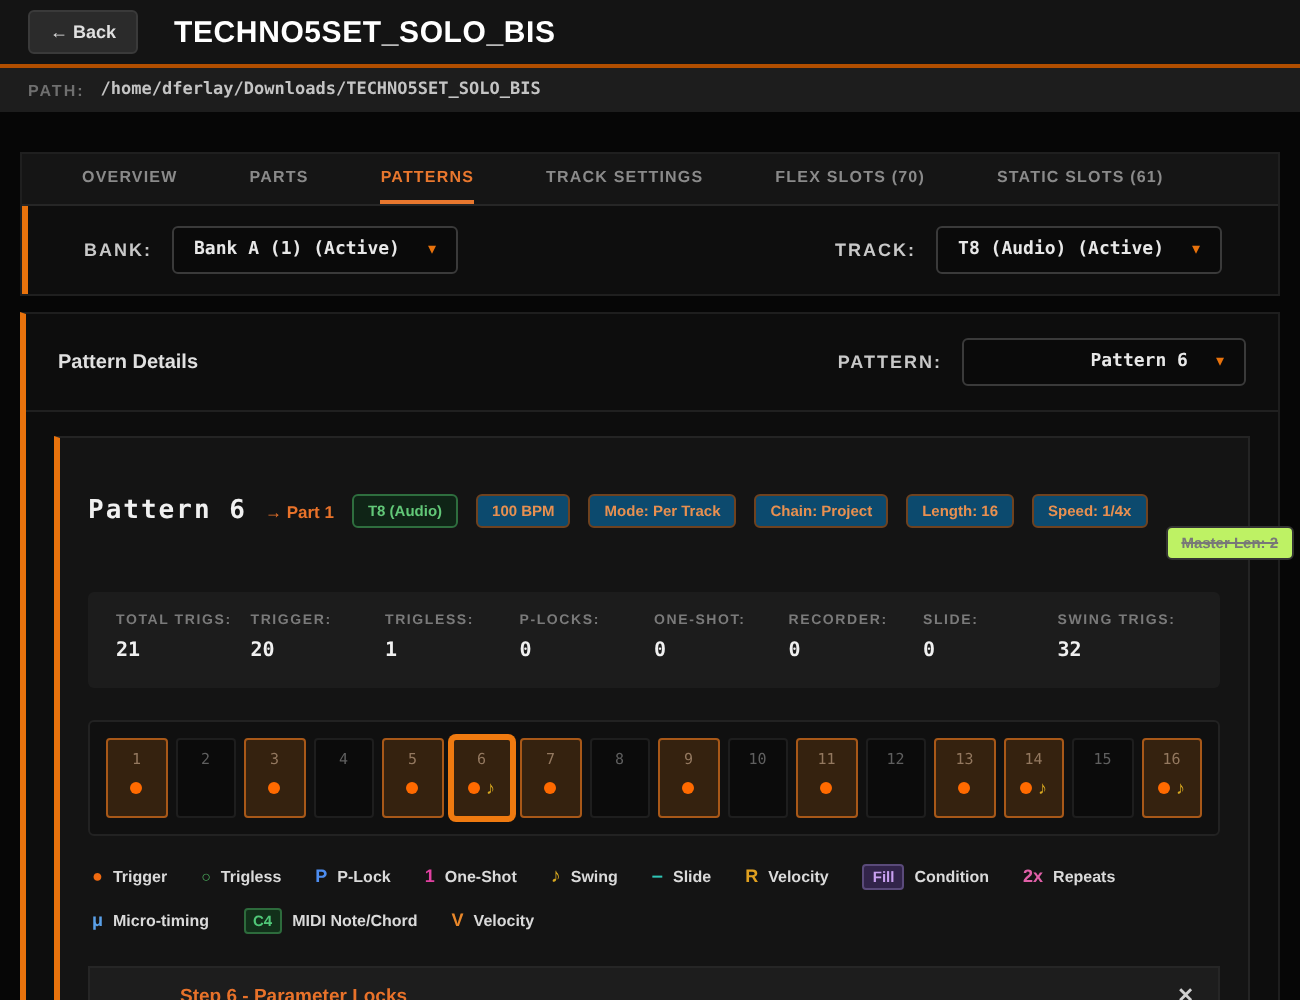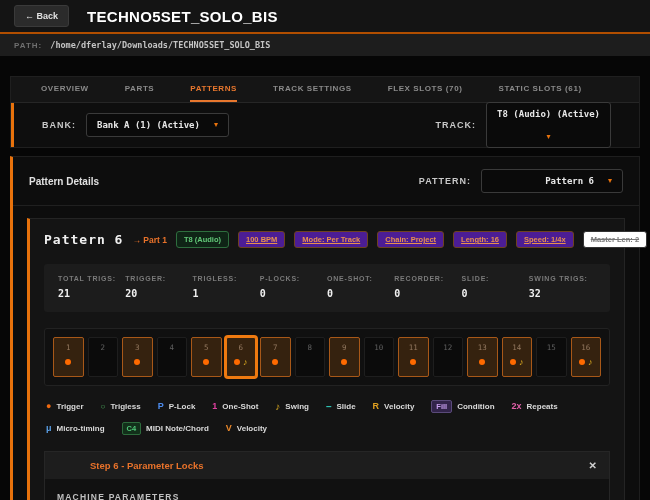--- a/index.html
+++ b/index.html
@@ -30,40 +30,40 @@
   .tab.active { color:#e8772e; border-bottom-color:#e8772e; }
 
   .bank-row { border-left:3px solid #e8720c; background:#0e0e0e; height:44px;
               display:flex; align-items:center; justify-content:space-between; padding:0 28px; }
   .selector { display:flex; align-items:center; gap:10px; }
   .selector-label { font-size:9px; font-weight:bold; color:#c8c8c8; letter-spacing:1px; }
   .dropdown { background:#0a0a0a; border:1px solid #3a3a3a; border-radius:3px; padding:6px 10px;
               display:flex; align-items:center; justify-content:flex-end; gap:14px; cursor:pointer; }
   .dropdown-value { font-family:"DejaVu Sans Mono", monospace; font-size:9px; font-weight:bold; color:#e8e8e8; white-space:nowrap; }
   .caret { color:#e8720c; font-size:8px; line-height:1; }
-  .dd-bank { min-width:112px; } .dd-track { min-width:122px;flex-direction:column; } .dd-pattern { min-width:142px; }
+  .dd-bank { min-width:112px; } .dd-track { min-width:122px; } .dd-pattern { min-width:142px; }
 
   
   .details-panel { margin-top:8px; border:1px solid #1e1e1e; border-left:3px solid #e8720c;
                    background:#0d0d0d; padding-top:12px; height:420px; }
   .details-header { display:flex; justify-content:space-between; align-items:center; padding:0 16px; }
   .details-title { color:#e0e0e0; font-size:10px; font-weight:bold; }
   .details-divider { border-bottom:1px solid #202020; margin-top:12px; }
 
   
   .pattern-card { margin:12px 14px 0; border:1px solid #242424; border-left:3px solid #e8720c;
                   background:#141414; padding:12px 14px; }
   .pattern-header { display:flex; align-items:center; gap:9px; white-space:nowrap; }
   .pattern-title { font-family:"DejaVu Sans Mono", monospace; font-size:13px; font-weight:bold;
                    color:#f0f0f0; letter-spacing:1px; }
   .part-link { color:#e8722a; font-size:8.5px; font-weight:bold; cursor:pointer; }
   .badge { font-size:7.5px; font-weight:bold; padding:3px 7px; border-radius:3px; border:1px solid; }
   .badge.green { color:#62c878; border-color:#2e6e3e; background:#0f2416; }
-  .badge.orange { color:#e89050; border-color:#6e421f; background:#4c1d95;text-decoration:underline; }
-  .badge.grey-strike { color:#787878; border-color:#333333; background:#ffffff; text-decoration:line-through; }
+  .badge.orange { color:#e89050; border-color:#6e421f; background:#0c4a6e; }
+  .badge.grey-strike { color:#787878; border-color:#333333; background:#bef264; text-decoration:line-through;margin-top:32px; }
 
   
   .stats-bar { margin-top:16px; background:#1c1c1c; border-radius:3px; padding:11px 14px 13px; display:flex; }
   .stat { flex:1; }
   .stat-label { font-size:7px; color:#7a7a7a; letter-spacing:.8px; font-weight:bold; }
   .stat-value { font-family:"DejaVu Sans Mono", monospace; font-size:10px; font-weight:bold;
                 color:#f0f0f0; margin-top:6px; }
 
   
   .steps-panel { margin-top:16px; background:#101010; border:1px solid #222222; border-radius:3px;

